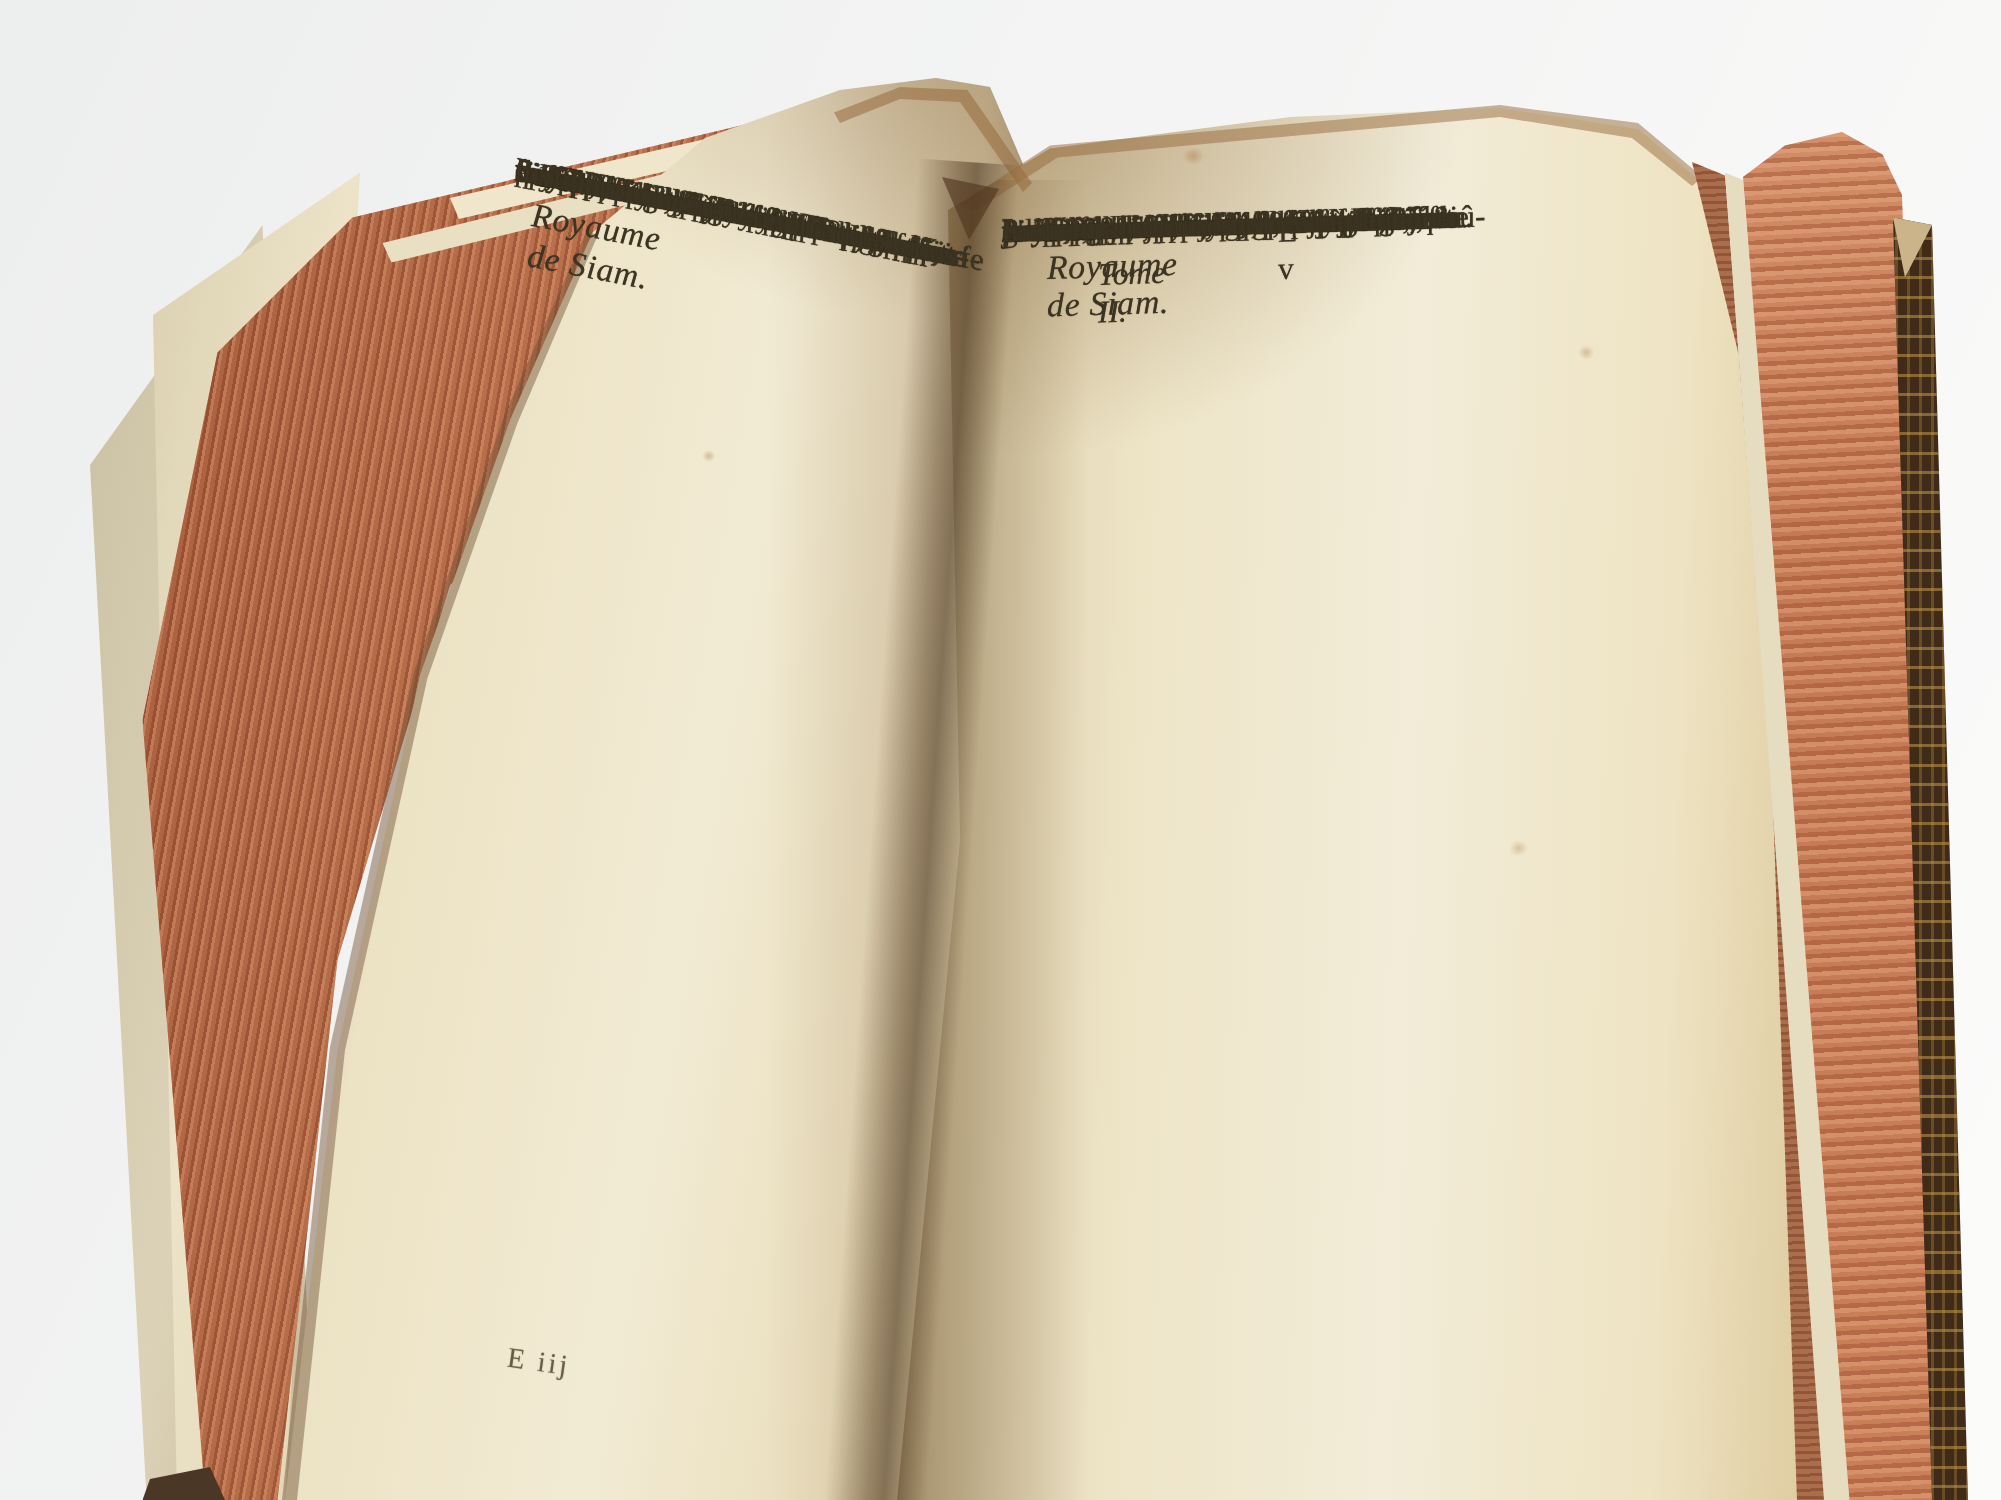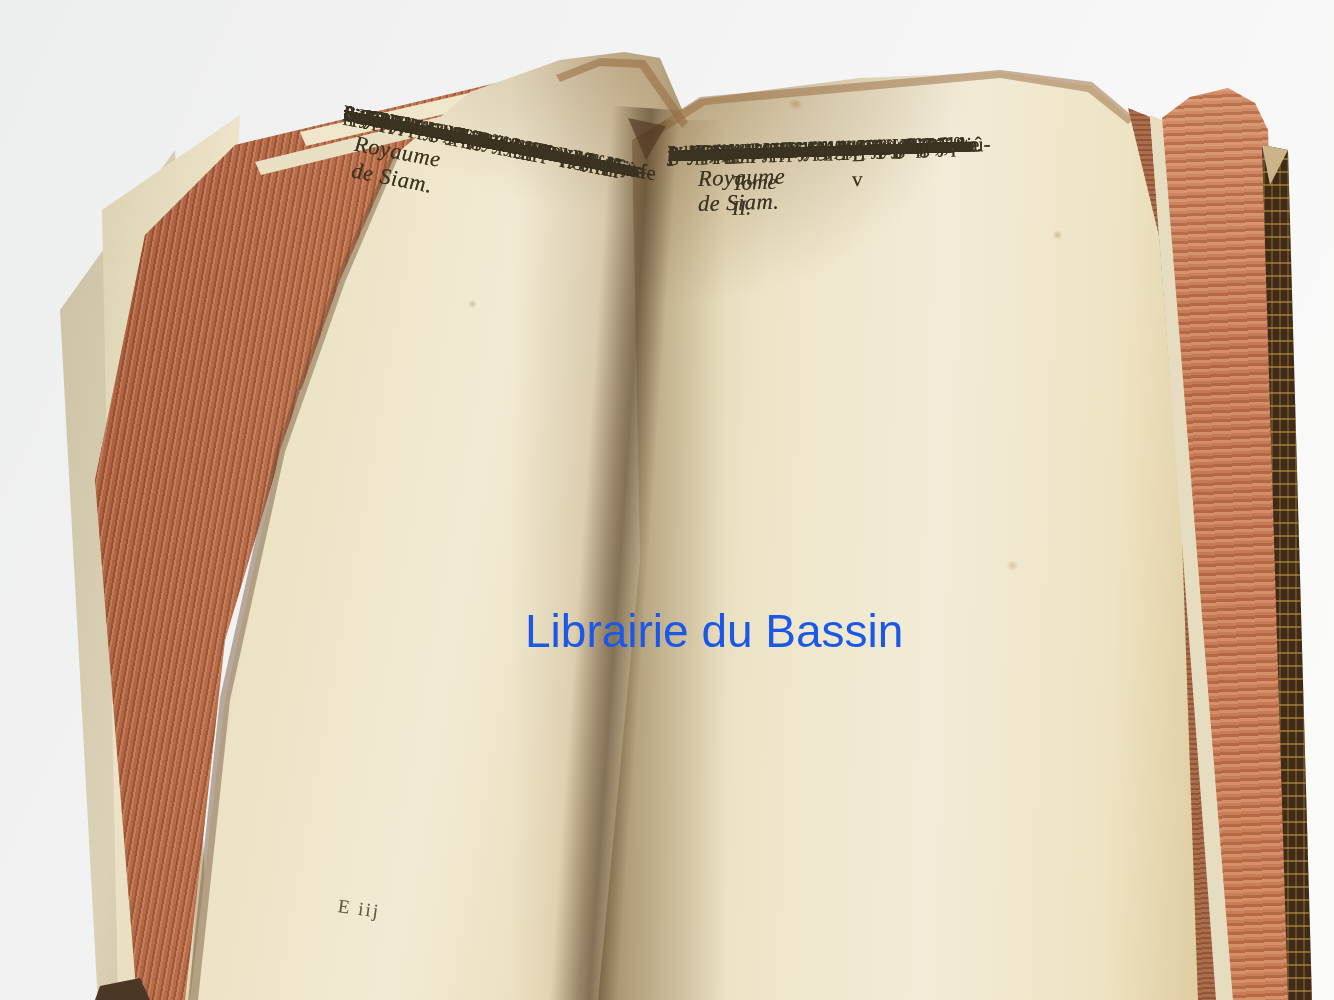--- a/index.html
+++ b/index.html
@@ -284,14 +284,13 @@
         <div class="tline">&amp; l'é fe met toûjours devant la con-</div>
         <div class="tline">fonne , &amp; l'a aprés , fuivant leur</div>
         <div class="tline">nature.</div>
       </div>
     <div class="foot-row">
       <span class="catchword">* Tome II.</span>
       <span class="sig-mark">E v</span>
     </div>
   </div>
 
-  <div class="watermark" style="color: rgb(28, 88, 232);">Librairie du Bassin</div>
 </div>
 
 </body></html>

